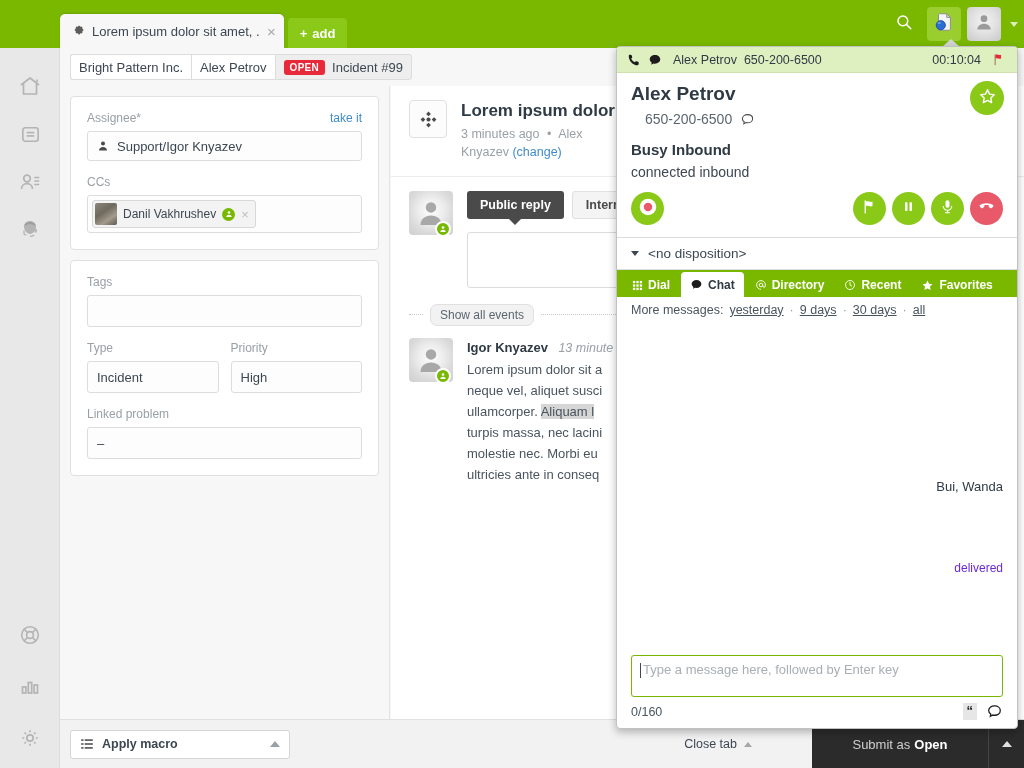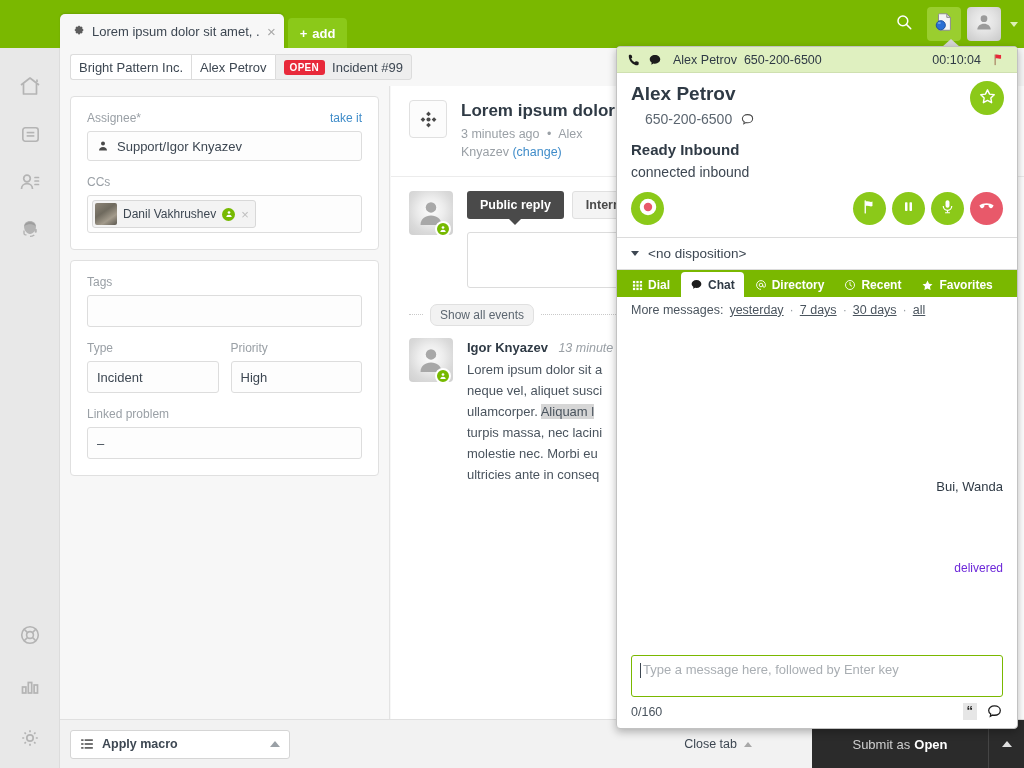--- a/index.html
+++ b/index.html
@@ -686,21 +686,21 @@
     <div id="fav-star">
       <span>
         <svg width="19" height="19" viewBox="0 0 24 24" fill="none" stroke="#ffffff" stroke-width="1.8" stroke-linejoin="round">
           <path d="M12 3.6l2.6 5.4 5.9.8-4.3 4.1 1 5.9-5.2-2.8-5.2 2.8 1-5.9L3.5 9.8l5.9-.8z"></path>
         </svg>
       </span>
     </div>
   </div>
 
   <div id="interaction-block">
-    <div class="iname">Ready Inbound</div>
+    <div class="iname">Busy Inbound</div>
     <div class="istate">connected inbound</div>
 
     <div id="call-controls">
       <div class="ctl rec">
         <span>
           <svg width="22" height="22" viewBox="0 0 24 24">
             <circle cx="12" cy="12" r="9" fill="#ffffff"></circle>
               <circle cx="12" cy="12" r="4.6" fill="#e8596a"></circle>
           </svg>
         </span>
@@ -798,21 +798,21 @@
         </svg>
       </span>
       <span>Favorites</span>
     </div>
   </div>
 
   <div id="more-messages">
     <span>More messages:</span>
     <span class="mlnk">yesterday</span>
     <span class="sep">·</span>
-    <span class="mlnk">7 days</span>
+    <span class="mlnk">9 days</span>
     <span class="sep">·</span>
     <span class="mlnk">30 days</span>
     <span class="sep">·</span>
     <span class="mlnk">all</span>
   </div>
 
   <div id="chat-log">
     <div id="chat-from">Bui, Wanda</div>
     <div id="chat-delivered">delivered</div>
   </div>

